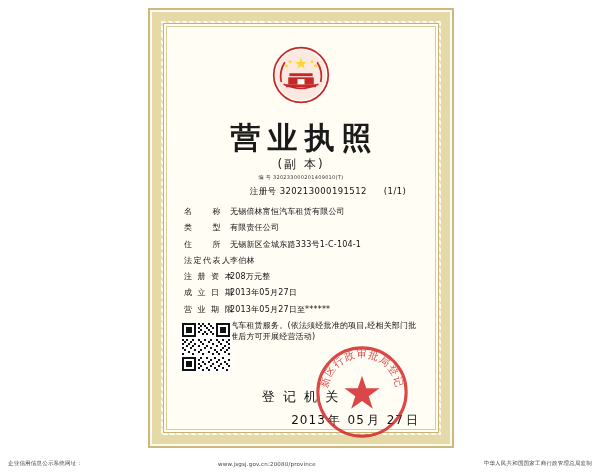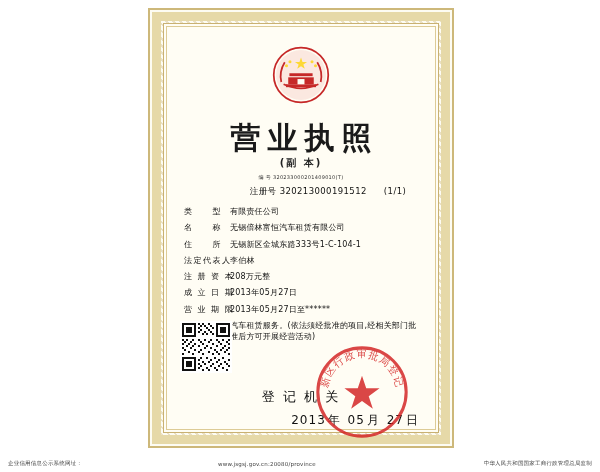--- a/index.html
+++ b/index.html
@@ -91,24 +91,23 @@
     letter-spacing: 7px;
     color: #1a1a1a;
     text-indent: 7px;
   }
   .subtitle {
     position: absolute;
     top: 130px;
     left: 0;
     width: 270px;
     text-align: center;
-    font-size: 10px;
+    font-size: 12px;
     color: #222;
     letter-spacing: 2px;
-    font-weight: bold;
   }
 
   .code-line {
     position: absolute;
     top: 148px;
     left: 0;
     width: 270px;
     text-align: center;
     font-size: 5px;
     color: #333;
@@ -263,26 +262,26 @@
     <div class="code-line">编 号  320233000201409010(T)</div>
 
     <div class="regno-line">
       <span>注册号</span>
       <span>320213000191512</span>
       <span class="copies">(1/1)</span>
     </div>
 
     <div class="fields">
       <div class="row">
+        <div class="label">名　　称</div>
+        <div class="value"><span>无锡倍林富恒汽车租赁有限公司</span></div>
+      </div>
+      <div class="row">
         <div class="label">类　　型</div>
         <div class="value"><span>有限责任公司</span></div>
-      </div>
-      <div class="row">
-        <div class="label">名　　称</div>
-        <div class="value"><span>无锡倍林富恒汽车租赁有限公司</span></div>
       </div>
       <div class="row">
         <div class="label">住　　所</div>
         <div class="value"><span>无锡新区金城东路333号1-C-104-1</span></div>
       </div>
       <div class="row">
         <div class="label">法定代表人</div>
         <div class="value"><span>李伯林</span></div>
       </div>
       <div class="row">

